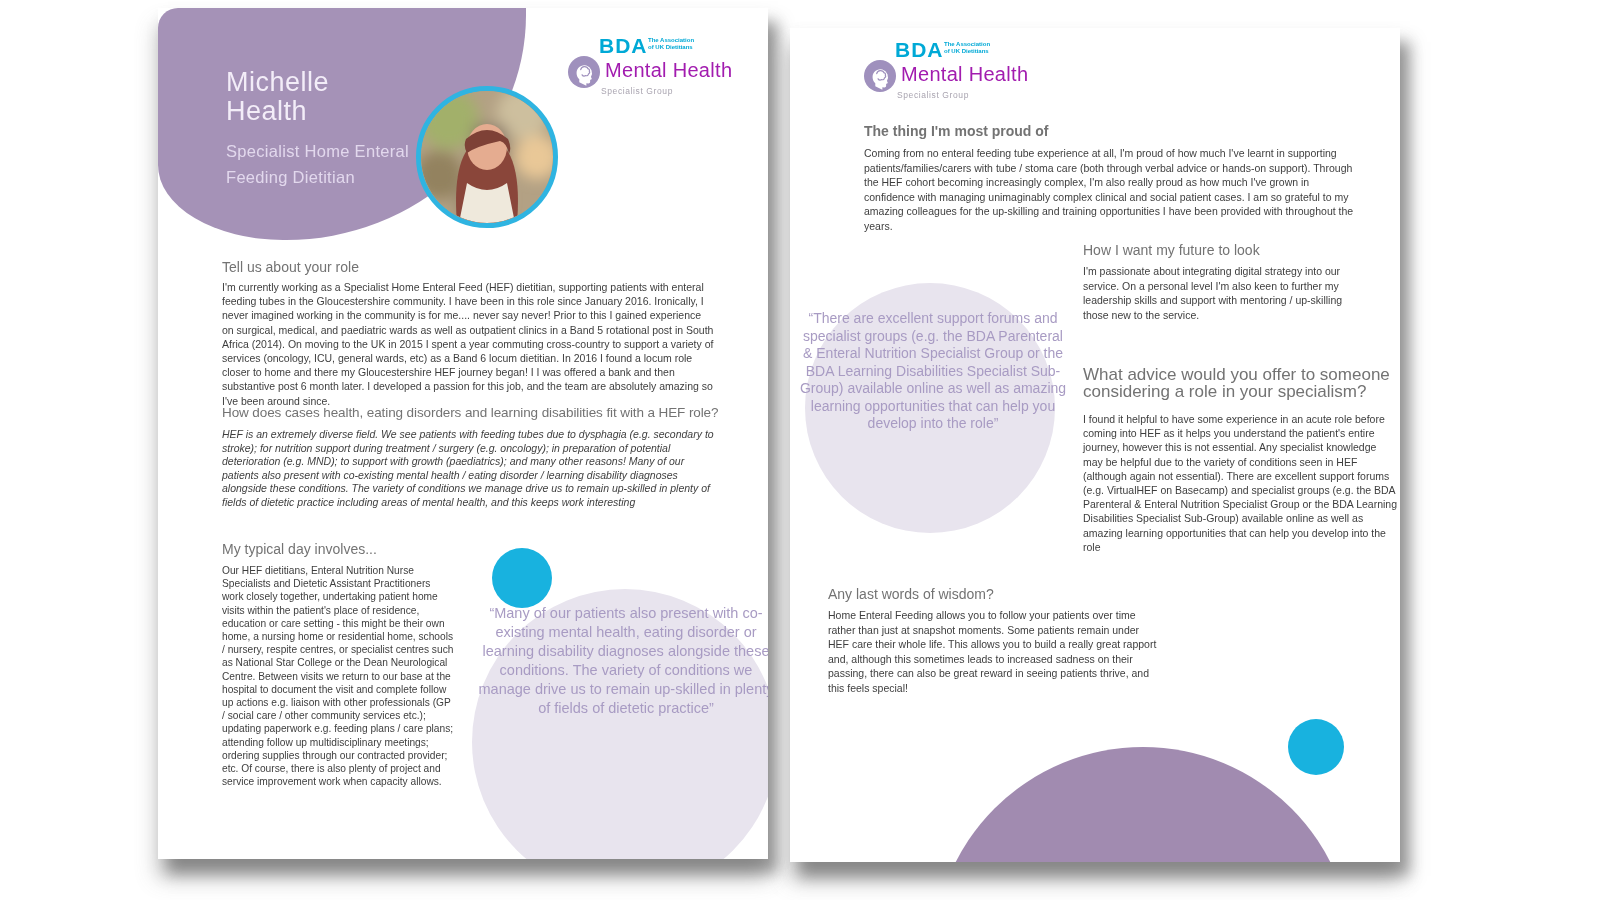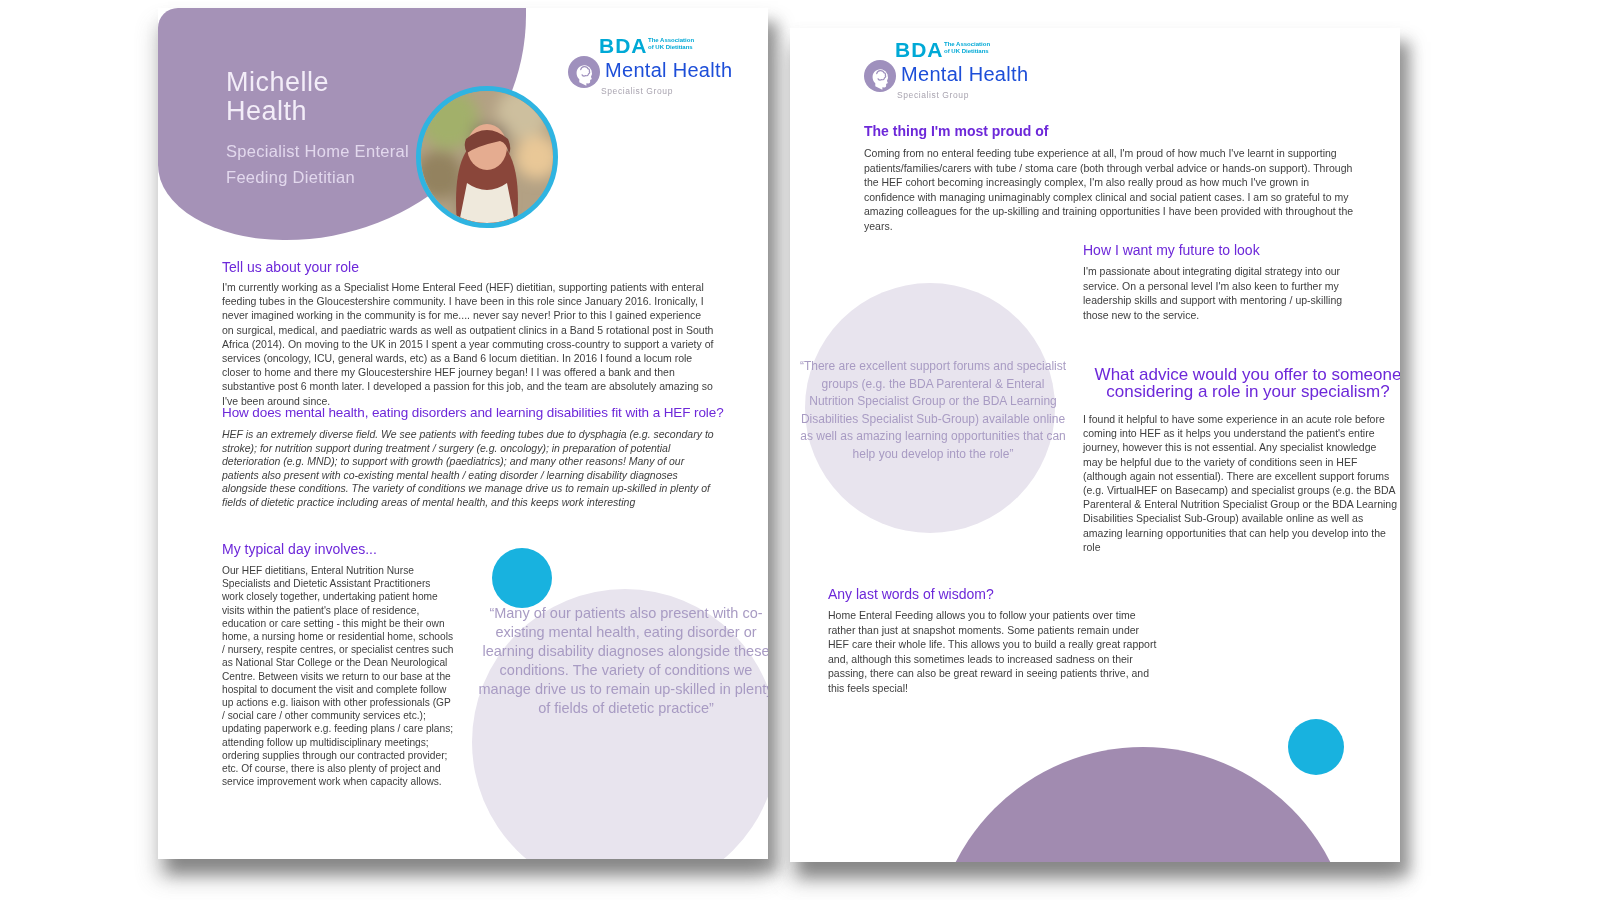--- a/index.html
+++ b/index.html
@@ -38,27 +38,27 @@
   #page-right .logo{left:74px;top:10px;}
   .logo .bda{
     position:absolute;left:31px;top:0;font-size:21px;font-weight:bold;color:#00A9D6;
     letter-spacing:1px;
   }
   .logo .tagline{
     position:absolute;left:80px;top:3px;font-size:6px;line-height:7px;color:#00A9D6;font-weight:bold;
   }
   .logo .head-icon{position:absolute;left:0;top:22px;width:32px;height:32px;}
   .logo .mh{
-    position:absolute;left:37px;top:25px;font-size:20px;color:#1d4ed8;letter-spacing:0.3px;font-weight:300;
+    position:absolute;left:37px;top:25px;font-size:20px;color:#a21caf;letter-spacing:0.3px;font-weight:300;
   }
   .logo .sub{
     position:absolute;left:33px;top:52px;font-size:8.5px;color:#A9A4B0;letter-spacing:0.6px;
   }
 
-  .h{position:absolute;color:#6d28d9;font-size:14px;line-height:18px;font-weight:400;text-align:center;}
+  .h{position:absolute;color:#737373;font-size:14px;line-height:18px;font-weight:400;}
   .p{position:absolute;color:#3E3E3E;font-size:10.5px;line-height:14.2px;}
 
   
   .lp-h1{left:64px;top:250px;}
   .lp-p1{left:64px;top:272px;width:492px;}
   .lp-h2{left:64px;top:396px;font-size:13.5px;white-space:nowrap;letter-spacing:-0.1px;}
   .lp-p2{left:64px;top:420px;width:492px;line-height:13.6px;font-style:italic;}
   .lp-h3{left:64px;top:532px;}
   .lp-p3{left:64px;top:556px;width:232px;font-size:10.2px;line-height:13.2px;}
 
@@ -66,21 +66,21 @@
   .lp-dot{left:334px;top:540px;width:60px;height:60px;}
   .rp-dot{left:498px;top:691px;width:56px;height:56px;}
 
   .quote-circle{position:absolute;border-radius:50%;background:#E8E4EE;}
   .lp-quote-circle{left:314px;top:581px;width:306px;height:306px;}
   .rp-quote-circle{left:15px;top:255px;width:250px;height:250px;}
   .quote{
     position:absolute;color:#A89BC3;text-align:center;font-weight:300;
   }
   .lp-quote{left:318px;top:596px;width:300px;font-size:14.5px;line-height:19px;}
-  .rp-quote{left:8px;top:282px;width:270px;font-size:12px;line-height:17.5px;margin-top:48px;}
+  .rp-quote{left:8px;top:282px;width:270px;font-size:14px;line-height:17.5px;}
 
   
   .rp-h1{left:74px;top:94px;font-weight:bold;}
   .rp-p1{left:74px;top:118px;width:498px;line-height:14.6px;}
   .rp-h2{left:293px;top:213px;}
   .rp-p2{left:293px;top:236px;width:262px;line-height:14.6px;}
   .rp-h3{left:293px;top:338px;width:330px;font-size:17px;line-height:17px;}
   .rp-p3{left:293px;top:384px;width:315px;line-height:14.2px;}
   .rp-h4{left:38px;top:557px;}
   .rp-p4{left:38px;top:580px;width:332px;line-height:14.6px;}
@@ -146,21 +146,21 @@
       <path fill="#ffffff" d="M12 28 v-3.2 c-1.9-2-2.9-4.2-2.9-6.8 a8.2 8.2 0 1 1 15.2 4.3 c.5 .8 1 1.6 .9 2.1 -.1 .6-1 .8-1.7 .9 v2.1 c0 1-.9 1.8-1.9 1.7 l-2.1-.2 v2.6 z"></path>
       <path fill="none" stroke="#9F90BD" stroke-width="1.3" stroke-linecap="round" d="M13.5 14.5 q.8-3.5 4-3.3 q3.2 .2 3.6 2.3 q2.2 .6 1.6 2.7 q1 2-1 3 q-.4 2.2-2.9 1.7 q-2.6 1.2-3.8-.9"></path>
     </svg>
     <div class="mh">Mental Health</div>
     <div class="sub">Specialist Group</div>
   </div>
 
   <div class="h lp-h1">Tell us about your role</div>
   <div class="p lp-p1">I'm currently working as a Specialist Home Enteral Feed (HEF) dietitian, supporting patients with enteral feeding tubes in the Gloucestershire community. I have been in this role since January 2016. Ironically, I never imagined working in the community is for me.... never say never! Prior to this I gained experience on surgical, medical, and paediatric wards as well as outpatient clinics in a Band 5 rotational post in South Africa (2014). On moving to the UK in 2015 I spent a year commuting cross-country to support a variety of services (oncology, ICU, general wards, etc) as a Band 6 locum dietitian. In 2016 I found a locum role closer to home and there my Gloucestershire HEF journey began! I I was offered a bank and then substantive post 6 month later. I developed a passion for this job, and the team are absolutely amazing so I've been around since.</div>
 
-  <div class="h lp-h2">How does mental health, eating disorders and learning disabilities fit with a HEF role?</div>
+  <div class="h lp-h2">How does cases health, eating disorders and learning disabilities fit with a HEF role?</div>
   <div class="p lp-p2">HEF is an extremely diverse field. We see patients with feeding tubes due to dysphagia (e.g. secondary to stroke); for nutrition support during treatment / surgery (e.g. oncology); in preparation of potential deterioration (e.g. MND); to support with growth (paediatrics); and many other reasons! Many of our patients also present with co-existing mental health / eating disorder / learning disability diagnoses alongside these conditions. The variety of conditions we manage drive us to remain up-skilled in plenty of fields of dietetic practice including areas of mental health, and this keeps work interesting</div>
 
   <div class="h lp-h3">My typical day involves...</div>
   <div class="p lp-p3">Our HEF dietitians, Enteral Nutrition Nurse Specialists and Dietetic Assistant Practitioners work closely together, undertaking patient home visits within the patient's place of residence, education or care setting - this might be their own home, a nursing home or residential home, schools / nursery, respite centres, or specialist centres such as National Star College or the Dean Neurological Centre. Between visits we return to our base at the hospital to document the visit and complete follow up actions e.g. liaison with other professionals (GP / social care / other community services etc.); updating paperwork e.g. feeding plans / care plans; attending follow up multidisciplinary meetings; ordering supplies through our contracted provider; etc. Of course, there is also plenty of project and service improvement work when capacity allows.</div>
 
   <div class="quote-circle lp-quote-circle"></div>
   <div class="dot lp-dot"></div>
   <div class="quote lp-quote">“Many of our patients also present with co-existing mental health, eating disorder or learning disability diagnoses alongside these conditions. The variety of conditions we manage drive us to remain up-skilled in plenty of fields of dietetic practice”</div>
 
 </div>

